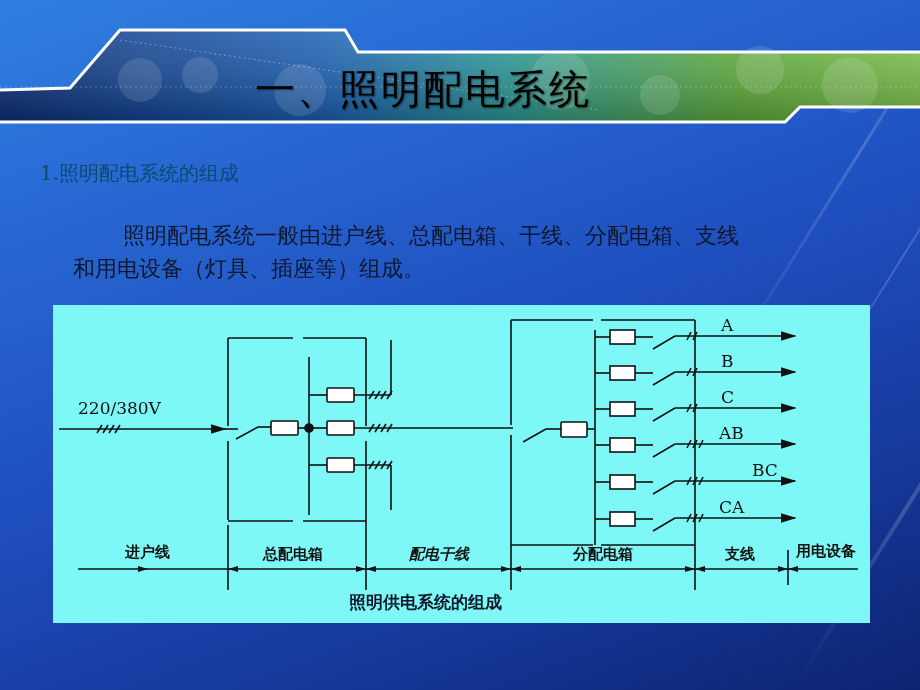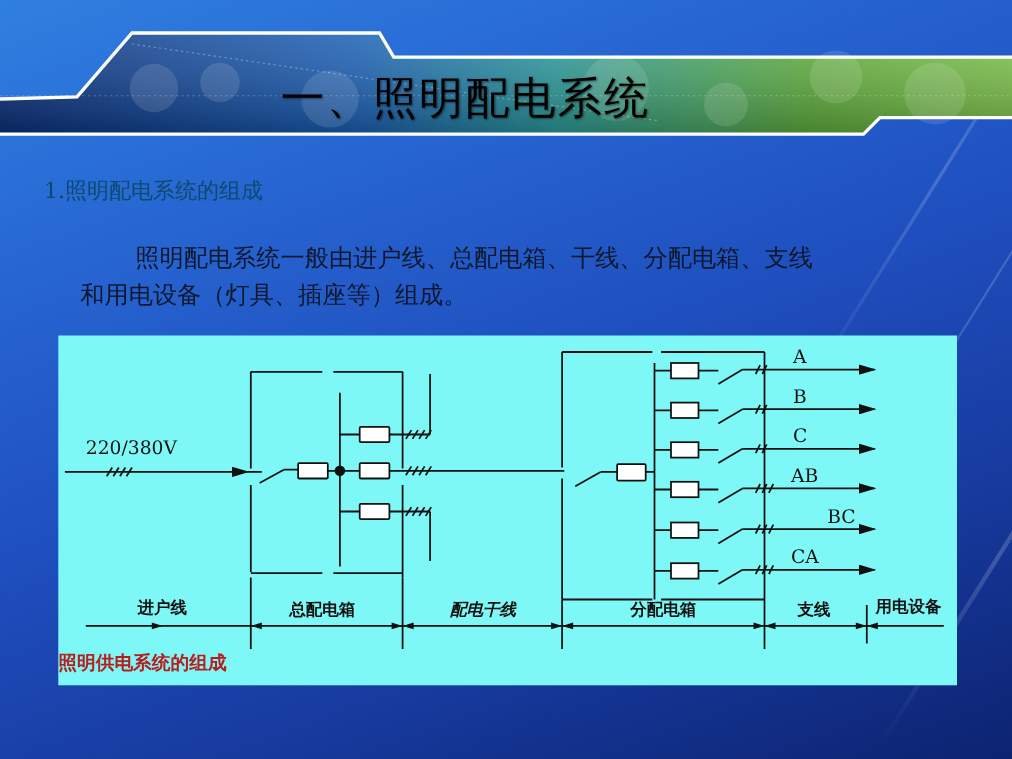--- a/index.html
+++ b/index.html
@@ -13,21 +13,21 @@
     font-family:"DejaVu Sans",sans-serif;padding-left:30px;box-sizing:border-box;}
   .subhead{position:absolute;left:40px;top:160px;color:#0c4a6e;font-size:20px;
     font-family:"DejaVu Serif","Liberation Serif",serif;}
   .para{position:absolute;left:73px;top:219px;width:790px;color:#0f172a;font-size:22px;line-height:33px;
     font-family:"DejaVu Sans",sans-serif;}
   .para .indent{display:inline-block;width:50px;}
   .diagram{position:absolute;left:53px;top:305px;width:817px;height:318px;background:#7ef8f6;}
   .diagram svg{position:absolute;left:0;top:0;}
   .lbl{position:absolute;color:#111;font-size:15px;font-family:"DejaVu Sans",sans-serif;font-weight:bold;white-space:nowrap;}
   .lbl.serif{font-family:"DejaVu Serif","Liberation Serif",serif;font-weight:normal;font-size:17px;}
-  .caption{position:absolute;left:0;width:745px;top:286px;text-align:left;color:#b91c1c;font-size:17px;font-weight:bold;}
+  .caption{position:absolute;left:0;width:745px;top:286px;text-align:center;color:#0f172a;font-size:17px;font-weight:bold;}
 </style>
 </head>
 <body>
 
 <div class="streak" style="left:600px;top:150px;width:520px;height:3px;"></div>
 <div class="streak" style="left:640px;top:260px;width:520px;height:2px;"></div>
 <div class="streak" style="left:700px;top:500px;width:420px;height:4px;"></div>
 
 <div class="title-band">
   <svg width="920" height="140" viewBox="0 0 920 140">

